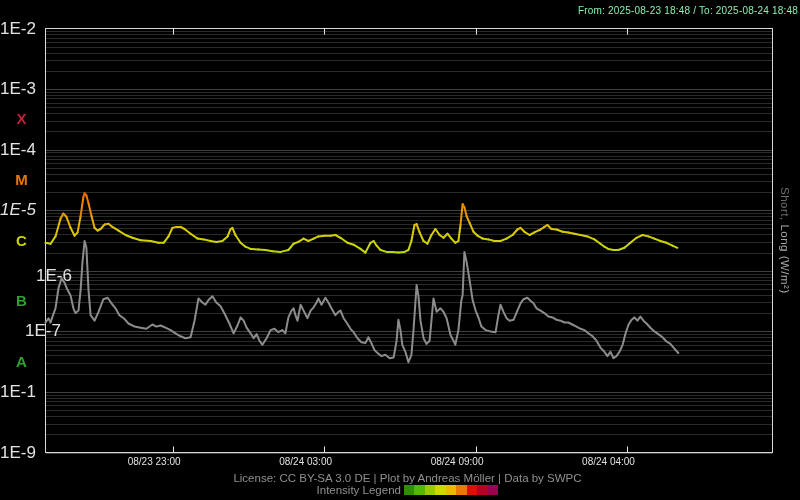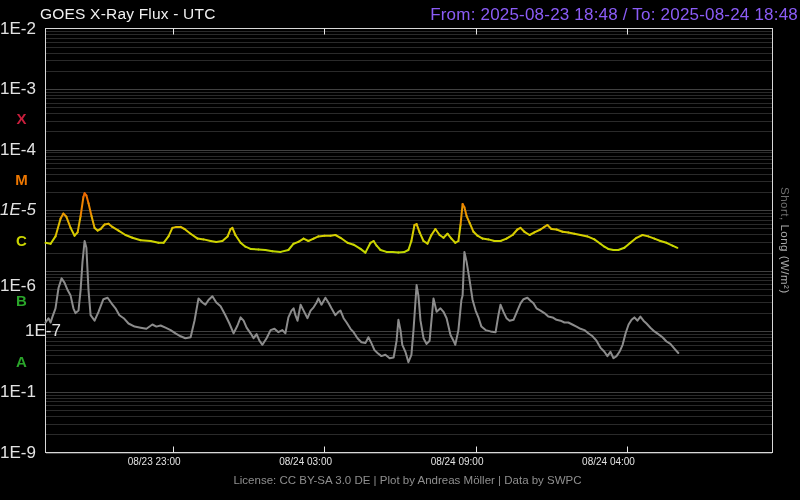--- a/index.html
+++ b/index.html
@@ -1,30 +1,30 @@
 <!DOCTYPE html>
 <html><head>
 <meta charset="utf-8">
 <style>
   html,body{margin:0;padding:0;background:#000;}
   .screen{position:relative;width:800px;height:500px;background:#000;overflow:hidden;
           font-family:"Liberation Sans", sans-serif;-webkit-font-smoothing:antialiased;}
   .title{position:absolute;left:40px;top:5px;font-size:15.5px;color:#f0f0f0;letter-spacing:.2px;}
-  .range{position:absolute;right:2px;top:5px;font-size:17px;color:#8b5cf6;letter-spacing:.2px;}
+  .range{position:absolute;right:2px;top:5px;font-size:10px;color:#86efac;letter-spacing:.2px;}
   #plot-svg{position:absolute;left:0;top:0;}
   .ylab{position:absolute;left:0;width:41px;text-align:left;font-size:17px;color:#e2e2e2;line-height:12px;}
   .clab{position:absolute;left:0;width:43px;text-align:center;font-size:15px;font-weight:bold;line-height:16px;}
   .xlab{position:absolute;width:90px;text-align:left;top:456px;font-size:10px;color:#e2e2e2;}
   .vlabel{position:absolute;left:775px;top:28px;height:424px;width:20px;
           writing-mode:vertical-rl;display:flex;align-items:center;justify-content:center;
           font-size:11.5px;letter-spacing:.5px;}
   .vlabel .dim{color:#6e6e6e;}
   .vlabel .lit{color:#a8a8a8;}
   .footer{position:absolute;left:40px;right:25px;top:472px;height:16px;
-          display:flex;justify-content:center;align-items:center;}
+          display:flex;justify-content:flex-start;align-items:center;flex-direction:column;}
   .license{font-size:11.5px;color:#8f8f8f;}
   .legend{display:flex;align-items:center;}
   .legend-label{font-size:11.5px;color:#8f8f8f;margin-right:3px;}
   .swatches{display:flex;height:10px;}
   .swatch{width:10.5px;height:10px;display:inline-block;}
 </style>
 </head>
 <body>
 
 <div class="screen">
@@ -228,29 +228,28 @@
       <line x1="630.4" y1="242.8" x2="636.5" y2="237.8" stroke="rgb(208,211,0)" stroke-width="2" stroke-linecap="round"></line>
       <line x1="636.5" y1="237.8" x2="642.5" y2="235.0" stroke="rgb(212,208,0)" stroke-width="2" stroke-linecap="round"></line>
       <line x1="642.5" y1="235.0" x2="648.3" y2="236.4" stroke="rgb(212,207,0)" stroke-width="2" stroke-linecap="round"></line>
       <line x1="648.3" y1="236.4" x2="654.4" y2="238.6" stroke="rgb(211,209,0)" stroke-width="2" stroke-linecap="round"></line>
       <line x1="654.4" y1="238.6" x2="660.4" y2="241.0" stroke="rgb(208,211,0)" stroke-width="2" stroke-linecap="round"></line>
       <line x1="660.4" y1="241.0" x2="666.5" y2="242.8" stroke="rgb(206,212,0)" stroke-width="2" stroke-linecap="round"></line>
       <line x1="666.5" y1="242.8" x2="672.5" y2="245.7" stroke="rgb(203,214,0)" stroke-width="2" stroke-linecap="round"></line>
       <line x1="672.5" y1="245.7" x2="677.4" y2="247.8" stroke="rgb(201,216,0)" stroke-width="2" stroke-linecap="round"></line>
     </svg>
 
-  <div class="title">GOES X-Ray Flux - UTC</div>
   <div class="range">From: 2025-08-23 18:48  /  To: 2025-08-24 18:48</div>
 
   <div id="y-labels">
       <div class="ylab" style="top: 22.5px;">1E-2</div>
       <div class="ylab" style="top: 83.0714px;">1E-3</div>
       <div class="ylab" style="top: 143.643px;">1E-4</div>
       <div class="ylab" style="top: 204.214px; font-style: italic;">1E-5</div>
-      <div class="ylab" style="top: 280px;">1E-6</div>
+      <div class="ylab" style="top: 270px; margin-left: 36px;">1E-6</div>
       <div class="ylab" style="top: 325.357px; margin-left: 25px;">1E-7</div>
       <div class="ylab" style="top: 385.929px;">1E-1</div>
       <div class="ylab" style="top: 446.5px;">1E-9</div>
     </div>
   <div id="class-labels">
       <div class="clab" style="top: 111.376px; color: rgb(200, 30, 60);">X</div>
       <div class="clab" style="top: 171.948px; color: rgb(238, 119, 0);">M</div>
       <div class="clab" style="top: 232.519px; color: rgb(201, 212, 0);">C</div>
       <div class="clab" style="top: 293.09px; color: rgb(42, 165, 42);">B</div>
       <div class="clab" style="top: 353.662px; color: rgb(42, 165, 42);">A</div>
@@ -261,14 +260,28 @@
       <div class="xlab" style="left: 430.642px;">08/24 09:00</div>
       <div class="xlab" style="left: 582.1px;">08/24 04:00</div>
     </div>
 
   <div class="vlabel">
     <span><span class="dim">Short,</span><span class="lit"> Long (W/m²)</span></span>
   </div>
 
   <div class="footer">
     <span class="license">License: CC BY-SA 3.0 DE | Plot by Andreas Möller | Data by SWPC</span>
+    <span class="legend">
+      <span class="legend-label">Intensity Legend</span>
+      <span class="swatches" id="swatches">
+          <span class="swatch" style="background: rgb(46, 143, 0);"></span>
+          <span class="swatch" style="background: rgb(84, 184, 0);"></span>
+          <span class="swatch" style="background: rgb(154, 202, 0);"></span>
+          <span class="swatch" style="background: rgb(204, 216, 0);"></span>
+          <span class="swatch" style="background: rgb(234, 184, 0);"></span>
+          <span class="swatch" style="background: rgb(238, 119, 0);"></span>
+          <span class="swatch" style="background: rgb(221, 17, 0);"></span>
+          <span class="swatch" style="background: rgb(184, 0, 36);"></span>
+          <span class="swatch" style="background: rgb(156, 0, 80);"></span>
+        </span>
+    </span>
   </div>
 </div>
 
 </body></html>

